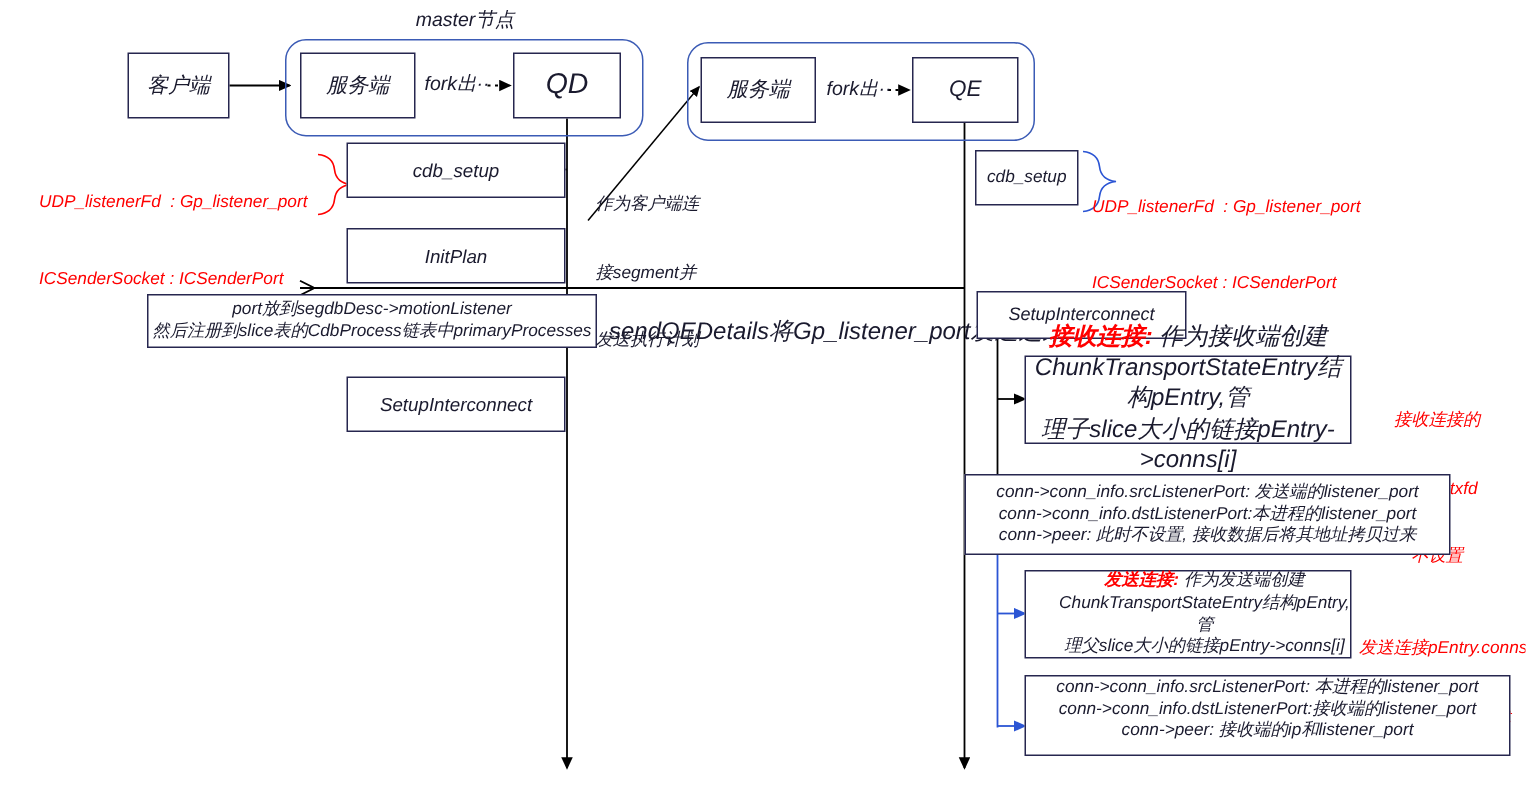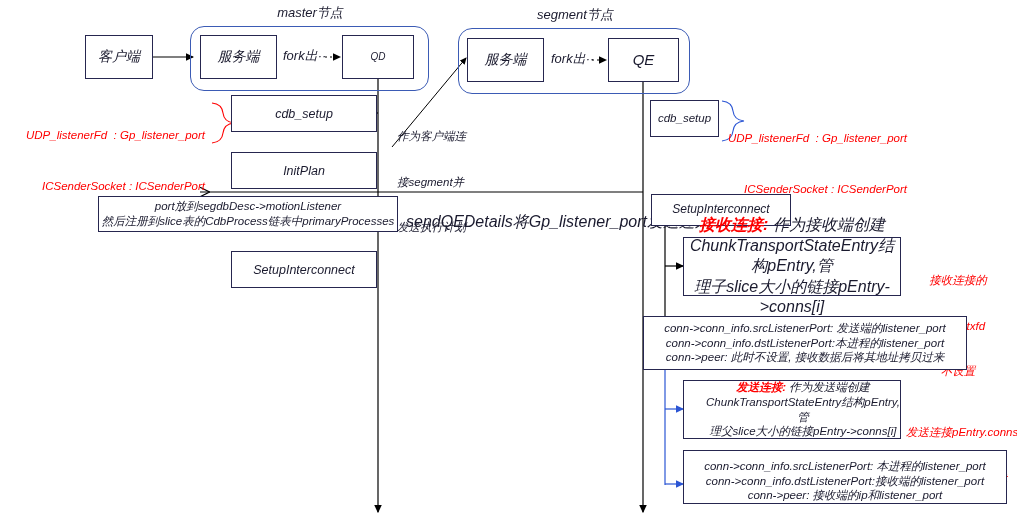--- a/index.html
+++ b/index.html
@@ -6,21 +6,21 @@
   body{width:1017px;height:527px;position:relative;overflow:hidden;
        font-family:"Liberation Sans","DejaVu Sans",sans-serif;color:#1a1a2e;}
   #stage{position:absolute;left:0;top:0;width:1017px;height:527px;font-style:italic;}
   svg.layer{position:absolute;left:0;top:0;width:1017px;height:527px;pointer-events:none;}
   .node{position:absolute;border:1px solid #26264f;background:#fff;
         display:flex;align-items:center;justify-content:flex-start;
         text-align:center;box-sizing:border-box;line-height:1.28;}
   .node span{display:block;width:100%;}
   .grp{position:absolute;border:1px solid #3b5bb5;border-radius:14px;background:transparent;}
   .lbl{position:absolute;white-space:pre;line-height:1.3;}
-  .red{color:#ff0000;text-align:right;}
+  .red{color:#ff0000;}
   .cap{position:absolute;text-align:center;}
   .ml{position:absolute;white-space:pre;line-height:1.32;}
   .bold{font-weight:bold;}
   .ttl{font-size:13px;}
 </style>
 </head>
 <body>
 
 <div id="stage">
 
@@ -65,33 +65,32 @@
     <line x1="665" y1="409" x2="683" y2="409" stroke="#2b55d4" stroke-width="1.2" marker-end="url(#ahb)"></line>
     <line x1="665" y1="484" x2="683" y2="484" stroke="#2b55d4" stroke-width="1.2" marker-end="url(#ahb)"></line>
 
     <path d="M655,472 L655,484 L672,484" stroke="#2b55d4" stroke-width="1.2" fill="none" opacity="0"></path>
   </svg>
 
   <div class="grp" style="left:190px;top:26px;width:237px;height:63px;"></div>
   <div class="grp" style="left:458px;top:28px;width:230px;height:64px;"></div>
 
   <div class="cap ttl" style="left:230px;top:4px;width:160px;">master节点</div>
-  <div class="cap ttl" style="left:495px;top:6px;width:160px;">segment节点</div>
 
   <div class="node" style="left:85px;top:35px;width:68px;height:44px;font-size:14px;">
     <span>客户端</span>
   </div>
 
   <div class="node" style="left:200px;top:35px;width:77px;height:44px;font-size:14px;">
     <span>服务端</span>
   </div>
 
   <div class="lbl" style="left:283px;top:48px;font-size:13px;">fork出··</div>
 
-  <div class="node" style="left:342px;top:35px;width:72px;height:44px;font-size:10px;">
+  <div class="node" style="left:342px;top:35px;width:72px;height:44px;font-size:19px;">
     <span>QD</span>
   </div>
 
   <div class="node" style="left:231px;top:95px;width:146px;height:37px;font-size:12.5px;">
     <span>cdb_setup</span>
   </div>
 
   <div class="node" style="left:231px;top:152px;width:146px;height:37px;font-size:12.5px;">
     <span>InitPlan</span>
   </div>
@@ -167,19 +166,19 @@
     </span>
     <span>ChunkTransportStateEntry结构pEntry,管</span>
     <span>理父slice大小的链接pEntry-&gt;conns[i]</span>
   </div>
 
   <div class="ml red" style="left:906px;top:395px;font-size:11.5px;text-align:center;width:108px;">
     <div>发送连接pEntry.conns</div>
     <div>为ICSenderSocket</div>
   </div>
 
-  <div class="node" style="left:683px;top:450px;width:324px;height:54px;font-size:11.5px;flex-direction:column;justify-content:flex-end;">
+  <div class="node" style="left:683px;top:450px;width:324px;height:54px;font-size:11.5px;flex-direction:column;justify-content:flex-start;">
     <span>conn-&gt;conn_info.srcListenerPort: 本进程的listener_port</span>
     <span>conn-&gt;conn_info.dstListenerPort:接收端的listener_port</span>
     <span>conn-&gt;peer: 接收端的ip和listener_port</span>
   </div>
 
 </div>
 
 </body></html>

